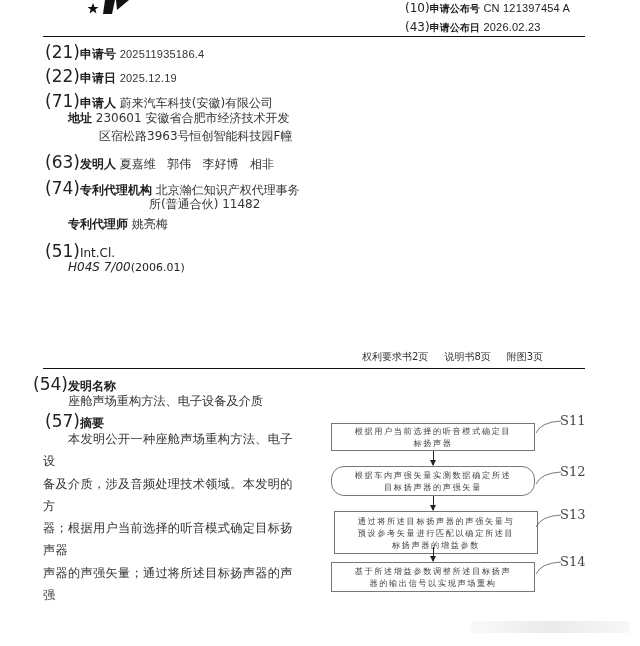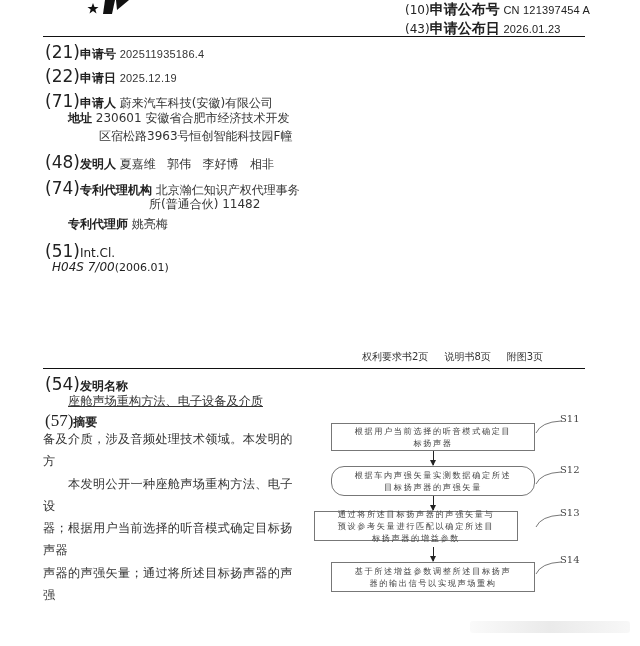--- a/index.html
+++ b/index.html
@@ -1,55 +1,55 @@
 <!DOCTYPE html>
 <html><head>
 <meta charset="utf-8">
 <style>
   * { margin:0; padding:0; box-sizing:border-box; }
   body { width:640px; height:646px; background:#ffffff; position:relative; overflow:hidden;
          font-family:"DejaVu Sans", sans-serif; color:#222; }
   .abs { position:absolute; }
   .logo { left:85px; top:0; width:60px; height:16px; }
   .hdr { font-size:12px; color:#222; white-space:nowrap; }
-  .hdr .lbl { font-weight:bold; font-size:14px; }
+  .hdr .lbl { font-weight:bold; font-size:10px; }
   .mono { font-family:Liberation Sans, sans-serif; font-size:11px; letter-spacing:0.2px; }
   .rule { height:1px; background:#111; }
   .row { font-size:12px; white-space:nowrap; }
   .row .num { font-size:17px; }
   .row .lbl { font-weight:bold; }
   .val { color:#333; }
   .abstract { font-size:12.2px; line-height:22.3px; color:#333; width:262px; letter-spacing:0.3px; }
   .pages { font-size:10px; color:#333; }
   .pages span { margin-right:16px; }
   .fbox { position:absolute; border:1px solid #777; background:#fff; font-size:8.2px; color:#444;
           text-align:center; line-height:12px; letter-spacing:1.6px;
           display:flex; align-items:center; justify-content:center; padding:0 20px; }
   .arrow { position:absolute; width:1px; background:#222; }
   .arrow::after { content:""; position:absolute; bottom:-1px; left:-3px; border-left:3.5px solid transparent;
                   border-right:3.5px solid transparent; border-top:6px solid #222; }
-  .slabel { position:absolute; font-size:10px; color:#444; font-family:"DejaVu Serif", serif; }
+  .slabel { position:absolute; font-size:13px; color:#444; font-family:"DejaVu Serif", serif; }
   .curve { position:absolute; }
 </style>
 </head>
 <body>
 
 <svg class="abs logo" viewBox="0 0 60 16">
   <polygon points="8,3 9.5,7 13.5,7 10.3,9.5 11.5,13.5 8,11 4.5,13.5 5.7,9.5 2.5,7 6.5,7" fill="#111"></polygon>
   <polygon points="20,0 30,0 27,14 18,14" fill="#111"></polygon>
   <polygon points="31,0 44,0 32,10" fill="#111"></polygon>
 </svg>
 
 <div class="abs hdr" style="left:405px; top:1px;">
   <span>(10)</span><span class="lbl">申请公布号</span>
   <span class="mono">CN 121397454 A</span>
 </div>
 <div class="abs hdr" style="left:405px; top:20px;">
   <span>(43)</span><span class="lbl">申请公布日</span>
-  <span class="mono">2026.01.23</span>
+  <span class="mono">2026.02.23</span>
 </div>
 
 <div class="abs rule" style="left:43px; top:36px; width:542px;"></div>
 
 <div class="abs row" style="left:45px; top:42px;">
   <span class="num">(21)</span><span class="lbl">申请号</span>
   <span class="mono val">202511935186.4</span>
 </div>
 <div class="abs row" style="left:45px; top:66px;">
   <span class="num">(22)</span><span class="lbl">申请日</span>
@@ -58,70 +58,70 @@
 <div class="abs row" style="left:45px; top:91px;">
   <span class="num">(71)</span><span class="lbl">申请人</span>
   <span class="val">蔚来汽车科技(安徽)有限公司</span>
 </div>
 <div class="abs row" style="left:68px; top:110px;">
   <span class="lbl">地址</span>
   <span class="val">230601  安徽省合肥市经济技术开发</span>
 </div>
 <div class="abs row val" style="left:99px; top:128px;">区宿松路3963号恒创智能科技园F幢</div>
 <div class="abs row" style="left:45px; top:152px;">
-  <span class="num">(48)</span><span class="lbl">发明人</span>
+  <span class="num">(63)</span><span class="lbl">发明人</span>
   <span class="val" style="white-space:pre;">夏嘉维   郭伟   李好博   相非</span>
 </div>
 <div class="abs row" style="left:45px; top:178px;">
   <span class="num">(74)</span><span class="lbl">专利代理机构</span>
   <span class="val">北京瀚仁知识产权代理事务</span>
 </div>
 <div class="abs row val" style="left:149px; top:196px;">所(普通合伙) 11482</div>
 <div class="abs row" style="left:68px; top:216px;">
   <span class="lbl">专利代理师</span>
   <span class="val">姚亮梅</span>
 </div>
 <div class="abs row" style="left:45px; top:241px;">
   <span class="num">(51)</span><span>Int.Cl.</span>
 </div>
-<div class="abs row" style="left:52px; top:260px;">
+<div class="abs row" style="left:68px; top:260px;">
   <span style="font-style:italic;">H04S 7/00</span><span style="font-size:11px;">(2006.01)</span>
 </div>
 
 <div class="abs pages" style="left:362px; top:350px;">
   <span>权利要求书2页</span><span>说明书8页</span><span>附图3页</span>
 </div>
 <div class="abs rule" style="left:43px; top:368px; width:542px;"></div>
 
-<div class="abs row" style="left:45px; top:374px;">
+<div class="abs row" style="left:33px; top:374px;">
   <span class="num">(54)</span><span class="lbl">发明名称</span>
 </div>
-<div class="abs row val" style="left:68px; top:393px; font-size:12.2px;text-decoration:underline;">座舱声场重构方法、电子设备及介质</div>
+<div class="abs row val" style="left:68px; top:393px; font-size:12.2px;">座舱声场重构方法、电子设备及介质</div>
 
-<div class="abs row" style="left:45px; top:411px;font-family:Liberation Serif, serif;">
+<div class="abs row" style="left:45px; top:411px;">
   <span class="num">(57)</span><span class="lbl">摘要</span>
 </div>
 <div class="abs abstract" style="left:43px; top:428px;">
+  <div>　　本发明公开一种座舱声场重构方法、电子设</div>
   <div>备及介质，涉及音频处理技术领域。本发明的方</div>
-  <div>　　本发明公开一种座舱声场重构方法、电子设</div>
   <div>器；根据用户当前选择的听音模式确定目标扬声器</div>
   <div>声器的声强矢量；通过将所述目标扬声器的声强</div>
 
 </div>
 
 <div>
   <div class="fbox" style="left:331px; top:423px; width:204px; height:28px;">
       <span>根据用户当前选择的听音模式确定目标扬声器</span>
     </div>
   <div class="arrow" style="left:433px; top:451px; height:14px;"></div>
   <div class="fbox" style="left:331px; top:466px; width:204px; height:30px;border-radius:13px;">
       <span>根据车内声强矢量实测数据确定所述目标扬声器的声强矢量</span>
     </div>
   <div class="arrow" style="left:433px; top:496px; height:14px;"></div>
-  <div class="fbox" style="left:314px; top:511px; width:204px; height:30px;">
+  <div class="fbox" style="left:334px; top:511px; width:204px; height:43px;">
       <span>通过将所述目标扬声器的声强矢量与预设参考矢量进行匹配以确定所述目标扬声器的增益参数</span>
     </div>
   <div class="arrow" style="left:433px; top:547px; height:14px;"></div>
   <div class="fbox" style="left:331px; top:562px; width:204px; height:30px;">
       <span>基于所述增益参数调整所述目标扬声器的输出信号以实现声场重构</span>
     </div>
 
   <div class="slabel" style="left:560px; top:413px;">S11</div>
   <div class="slabel" style="left:560px; top:464px;">S12</div>
   <div class="slabel" style="left:560px; top:507px;">S13</div>

